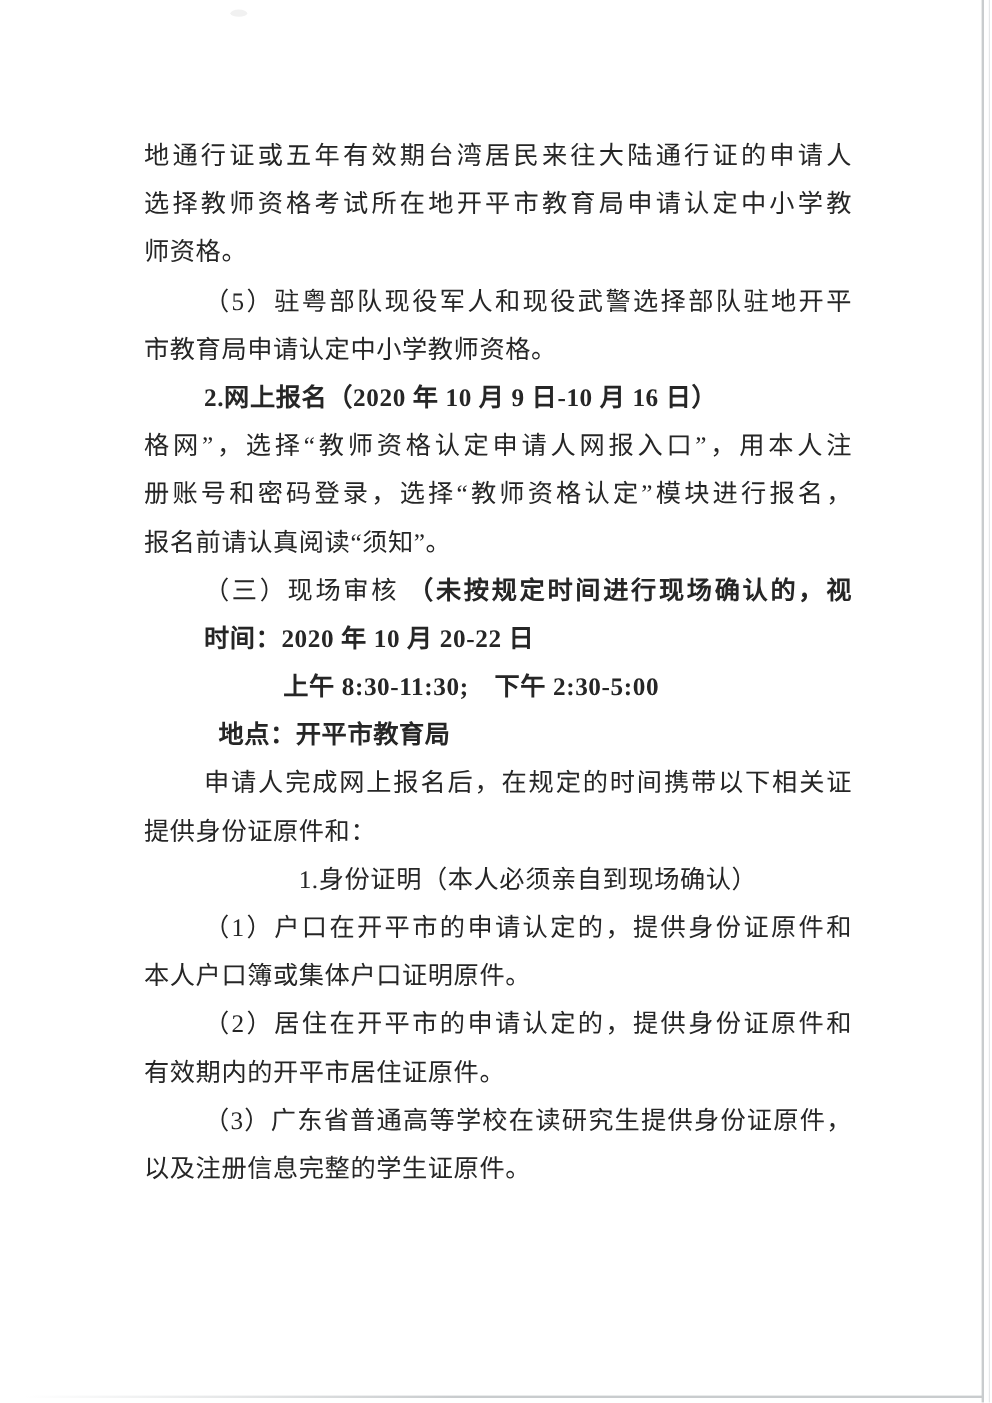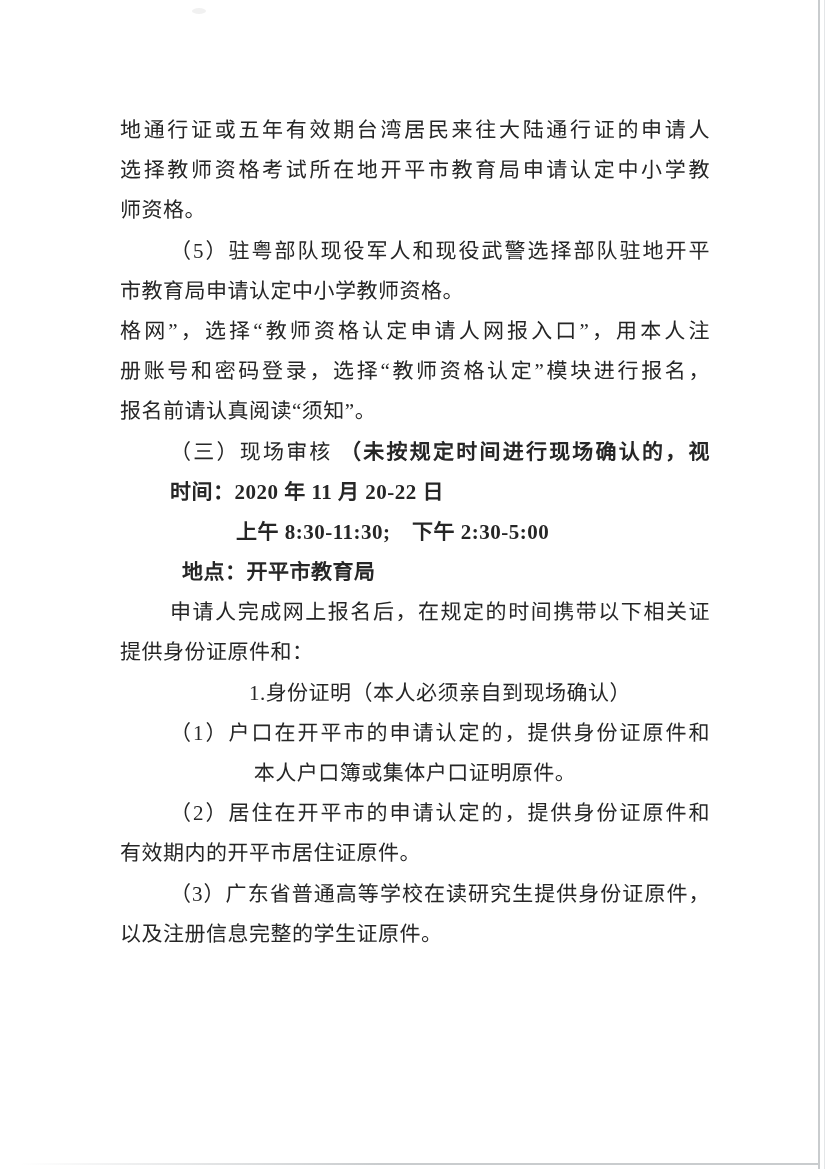--- a/index.html
+++ b/index.html
@@ -52,32 +52,33 @@
 <body>
 
 <div class="page">
   <div class="smudge"></div>
   <div class="text-block">
       <div class="line fill" style="text-indent: 0px;"><span class="seg">地通行证或五年有效期台湾居民来往大陆通行证的申请人</span></div>
       <div class="line fill" style="text-indent: 0px;"><span class="seg">选择教师资格考试所在地开平市教育局申请认定中小学教</span></div>
       <div class="line" style="text-indent: 0px;"><span class="seg">师资格。</span></div>
       <div class="line fill" style="text-indent: 50px;"><span class="seg">（5）驻粤部队现役军人和现役武警选择部队驻地开平</span></div>
       <div class="line" style="text-indent: 0px;"><span class="seg">市教育局申请认定中小学教师资格。</span></div>
+      <div class="line" style="text-indent: 50px;"><span class="seg bold">2.网上报名（2020 年 10 月 9 日-10 月 16 日）</span></div>
       <div class="line fill" style="text-indent: 0px;"><span class="seg">格网”，选择“教师资格认定申请人网报入口”，用本人注</span></div>
       <div class="line fill" style="text-indent: 0px;"><span class="seg">册账号和密码登录，选择“教师资格认定”模块进行报名，</span></div>
       <div class="line" style="text-indent: 0px;"><span class="seg">报名前请认真阅读“须知”。</span></div>
       <div class="line fill" style="text-indent: 50px;"><span class="seg">（三）现场审核 </span><span class="seg bold">（未按规定时间进行现场确认的，视</span></div>
-      <div class="line" style="text-indent: 50px;"><span class="seg bold">时间：2020 年 11 月 20-22 日</span></div>
+      <div class="line" style="text-indent: 50px;"><span class="seg bold">时间：2020 年 10 月 20-22 日</span></div>
       <div class="line" style="text-indent: 116px;"><span class="seg bold">上午 8:30-11:30;　下午 2:30-5:00</span></div>
       <div class="line" style="text-indent: 62px;"><span class="seg bold">地点：开平市教育局</span></div>
       <div class="line fill" style="text-indent: 50px;"><span class="seg">申请人完成网上报名后，在规定的时间携带以下相关证</span></div>
       <div class="line" style="text-indent: 0px;"><span class="seg">提供身份证原件和：</span></div>
       <div class="line" style="text-indent: 50px; text-align: center;"><span class="seg">1.身份证明（本人必须亲自到现场确认）</span></div>
       <div class="line fill" style="text-indent: 50px;"><span class="seg">（1）户口在开平市的申请认定的，提供身份证原件和</span></div>
-      <div class="line" style="text-indent: 0px; text-align: center;"><span class="seg">本人户口簿或集体户口证明原件。</span></div>
+      <div class="line" style="text-indent: 0px;"><span class="seg">本人户口簿或集体户口证明原件。</span></div>
       <div class="line fill" style="text-indent: 50px;"><span class="seg">（2）居住在开平市的申请认定的，提供身份证原件和</span></div>
       <div class="line" style="text-indent: 0px;"><span class="seg">有效期内的开平市居住证原件。</span></div>
       <div class="line fill" style="text-indent: 50px;"><span class="seg">（3）广东省普通高等学校在读研究生提供身份证原件，</span></div>
       <div class="line" style="text-indent: 0px;"><span class="seg">以及注册信息完整的学生证原件。</span></div>
     </div>
   <div class="edge-right"></div>
   <div class="edge-right-faint"></div>
   <div class="edge-bottom"></div>
 </div>
 

